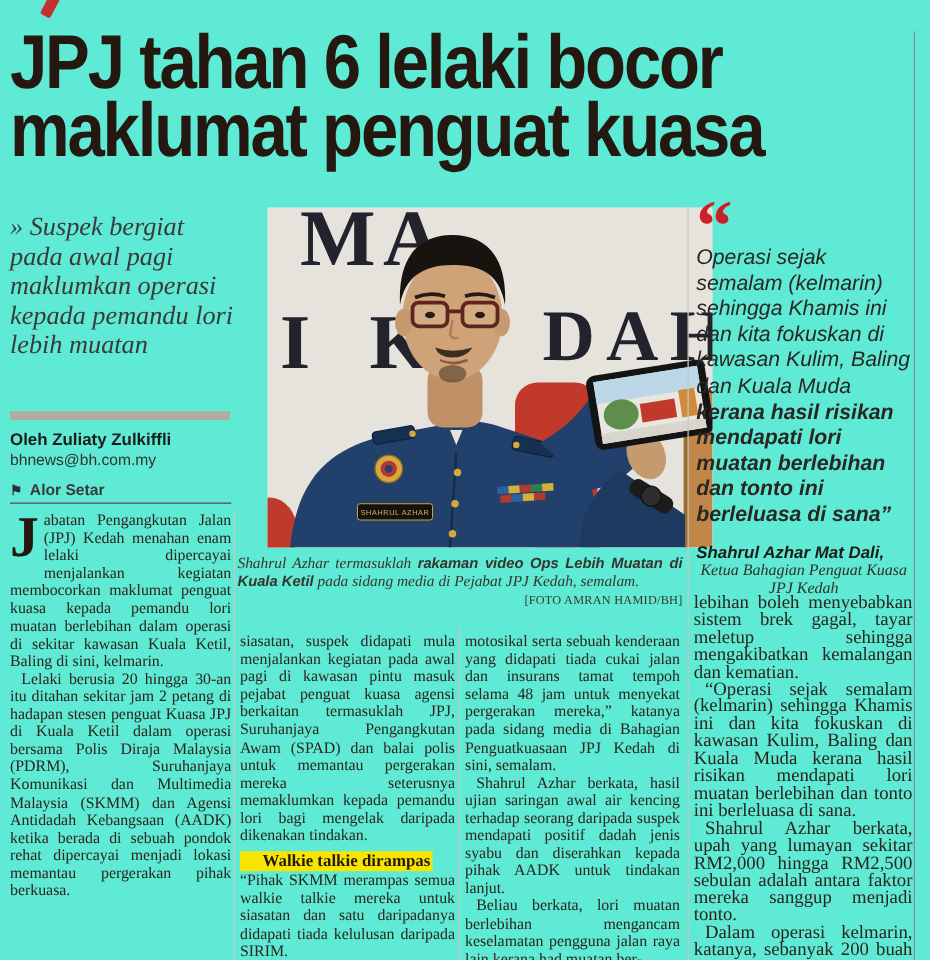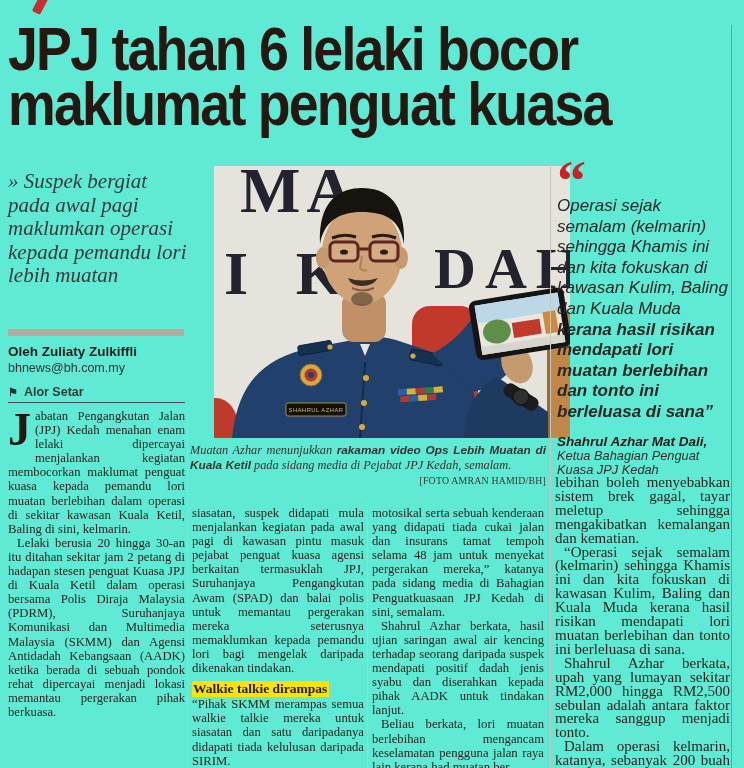--- a/index.html
+++ b/index.html
@@ -31,21 +31,21 @@
   .dateline .flag{margin-right:6px;font-size:11px;color:#2e2e2e;}
   .dateline-rule{left:8px;top:402px;width:177px;height:0;border-top:1.5px solid #4c4c4c;}
 
   
   .bodycol{font-size:12.7px;line-height:14.1px;text-align:justify;color:#2b241d;}
   .bodycol p{margin:0;}
   .bodycol p.indent{text-indent:9px;}
   .dropcap{float:left;font-weight:700;font-size:46px;line-height:38px;height:41px;
            padding:2px 4px 0 0;color:#241810;}
   .subhead{margin-top:7px !important;margin-bottom:1px !important;text-align:left;}
-  .subhead-hl{background:#f7e400;font-weight:700;font-size:13.5px;color:#241810;padding:0 2px 1px 1px;}
+  .subhead-hl{background:#f7e400;font-weight:700;font-size:13.5px;color:#241810;padding:0 2px 1px 18px;}
 
   .col1{left:8px;top:409px;width:177px;}
   .col2{left:192px;top:506px;width:172px;}
   .col3{left:372px;top:506px;width:172px;}
   .col4{left:555px;top:476px;width:175px;font-size:15px;line-height:13.9px;}
 
   
   .photo{left:190px;top:166px;width:356px;height:272px;background:#e6e3dd;margin-left:24px;}
   .photo svg{display:block;}
 
@@ -55,22 +55,22 @@
   .caption .cap-bold{font-family:"Liberation Sans",sans-serif;font-weight:700;font-style:italic;font-size:11.8px;}
   .caption .credit{float:right;font-style:normal;font-size:9.8px;letter-spacing:0.2px;color:#3b352f;}
 
   
   .pullquote{left:557px;top:164px;width:172px;font-family:"Liberation Sans",sans-serif;}
   .pq-mark{font-family:"Liberation Serif",serif;font-weight:700;font-size:58px;line-height:34px;
            height:32px;color:#cc2027;}
   .pq-text{font-style:italic;font-size:17px;line-height:20.6px;color:#2a2623;}
   .pq-text .pq-bold{font-weight:700;}
   .pq-attr-name{margin-top:11px;font-weight:700;font-style:italic;font-size:13.5px;color:#1d1a17;}
-  .pq-attr-role{font-family:Liberation Sans, sans-serif;font-style:italic;font-size:12.8px;
-                line-height:14.5px;color:#332e29;}
+  .pq-attr-role{font-family:Liberation Serif, serif;font-style:italic;font-size:12.8px;
+                line-height:14.5px;color:#332e29;text-align:center;}
 
   
   .vrule{width:0;border-left:1px solid #c9c5bf;}
   .rule-1{left:187px;top:407px;height:361px;}
   .rule-2{left:367px;top:502px;height:266px;}
   .rule-3{left:550px;top:164px;height:604px;}
   .rule-edge{left:731px;top:25px;height:743px;border-left:1.5px solid #8f8f8f;}
 </style>
 </head>
 <body>
@@ -168,21 +168,21 @@
         <rect x="264" y="133" width="84" height="18" fill="#bcd8e8"></rect>
         <ellipse cx="282" cy="162" rx="14" ry="12" fill="#5d8f4a"></ellipse>
         <rect x="298" y="156" width="28" height="15" fill="#c0392b"></rect>
         <rect x="330" y="150" width="13" height="22" fill="#d08a3e"></rect>
         <rect x="264" y="175" width="84" height="8" fill="#d8d5cc"></rect>
       </g>
     </svg>
   </div>
 
   <div class="abs caption">
-    <span>Muatan Azhar menunjukkan </span><span class="cap-bold">rakaman video Ops Lebih Muatan di Kuala Ketil</span><span> pada sidang media di Pejabat JPJ Kedah, semalam.</span>
+    <span>Shahrul Azhar termasuklah </span><span class="cap-bold">rakaman video Ops Lebih Muatan di Kuala Ketil</span><span> pada sidang media di Pejabat JPJ Kedah, semalam.</span>
     <span class="credit">[FOTO AMRAN HAMID/BH]</span>
   </div>
 
   <div class="abs bodycol col2">
     <p>siasatan, suspek didapati mula menjalankan kegiatan pada awal pagi di kawasan pintu masuk pejabat penguat kuasa agensi berkaitan termasuklah JPJ, Suruhanjaya Pengangkutan Awam (SPAD) dan balai polis untuk memantau pergerakan mereka seterusnya memaklumkan kepada pemandu lori bagi mengelak daripada dikenakan tindakan.</p>
     <p class="subhead"><span class="subhead-hl">Walkie talkie dirampas</span></p>
     <p>“Pihak SKMM merampas semua walkie talkie mereka untuk siasatan dan satu daripadanya didapati tiada kelulusan daripada SIRIM.</p>
     <p class="indent">“Yang turut dirampas lima</p>
   </div>
 

